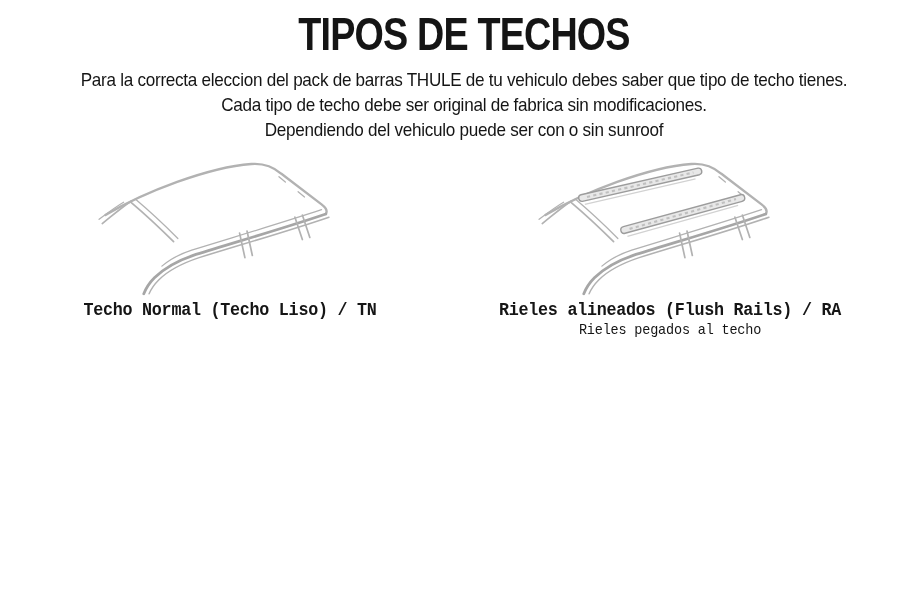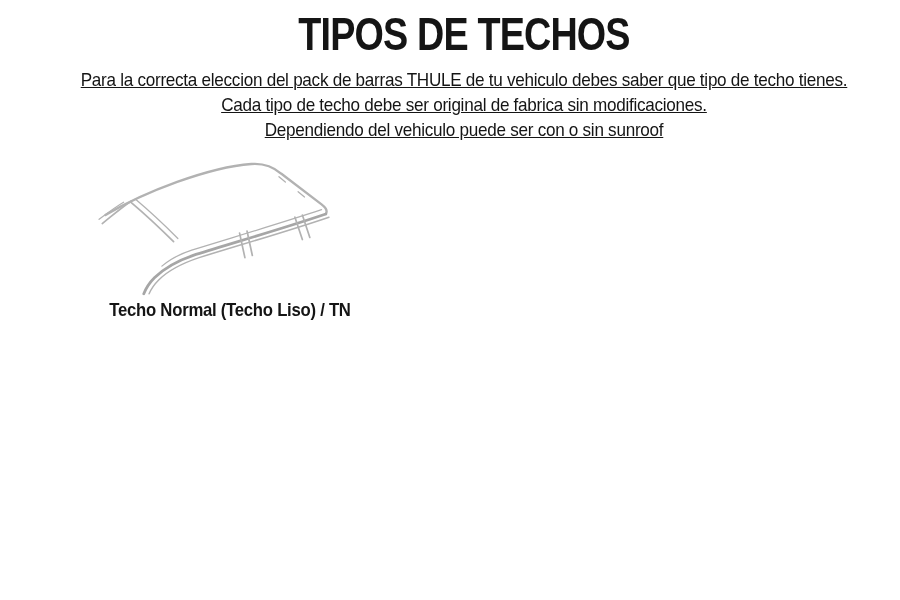--- a/index.html
+++ b/index.html
@@ -26,37 +26,37 @@
     font-size: 46px;
     font-weight: 700;
     letter-spacing: -1px;
     line-height: 1.05;
     transform: scaleX(0.82);
     transform-origin: center;
     white-space: nowrap;
   }
   .intro {
     margin-top: 9px;
-    text-decoration: underline;
   }
   .intro-line {
     font-size: 19px;
     line-height: 25px;
     letter-spacing: -0.3px;
     transform: scaleX(0.9);
     transform-origin: center;
     white-space: nowrap;
     text-align: center;
   }
   .grid {
     width: 880px;
     margin: 6px auto 0 auto;
     display: grid;
     grid-template-columns: 440px 440px;
     grid-row-gap: 14px;
+    font-family: Liberation Mono, monospace;
   }
   .cell {
     text-align: center;
   }
   .illus {
     display: block;
     margin: 0 auto;
   }
   .caption {
     font-size: 19px;
@@ -121,16 +121,31 @@
 
     <div class="cell">
       <svg class="illus" width="320" height="149" viewBox="0 0 300 140">
         <use href="#car-roof-base"></use>
       </svg>
       <div class="caption">Techo Normal (Techo Liso) / TN</div>
       <div class="subcaption"></div>
     </div>
 
 
+    <div class="cell">
+      <svg class="illus" width="320" height="149" viewBox="0 0 300 140">
+        <use href="#car-roof-base"></use>
+        <g>
+          <path d="M67.7,50.1 L177.7,25.1 A3.2,3.2 0 0 0 176.3,18.9 L66.3,43.9 A3.2,3.2 0 0 0 67.7,50.1 Z" fill="#e8e8e8" stroke="#9c9c9c" stroke-width="1.3"></path>
+          <path d="M72,46 L172,23" stroke="#c0c0c0" stroke-width="2" stroke-dasharray="3,3" fill="none"></path>
+          <path d="M70,53 L174,29" stroke="#d2d2d2" stroke-width="1.2" fill="none"></path>
+          <path d="M107.8,80.1 L217.8,50.1 A3.2,3.2 0 0 0 216.2,43.9 L106.2,73.9 A3.2,3.2 0 0 0 107.8,80.1 Z" fill="#e8e8e8" stroke="#9c9c9c" stroke-width="1.3"></path>
+          <path d="M112,76 L212,48" stroke="#c0c0c0" stroke-width="2" stroke-dasharray="3,3" fill="none"></path>
+          <path d="M110,83 L214,54" stroke="#d2d2d2" stroke-width="1.2" fill="none"></path>
+        </g>
+      </svg>
+      <div class="caption">Rieles alineados (Flush Rails) / RA</div>
+      <div class="subcaption">Rieles pegados al techo</div>
+    </div>
 
 
   </div>
 </div>
 
 </body></html>

